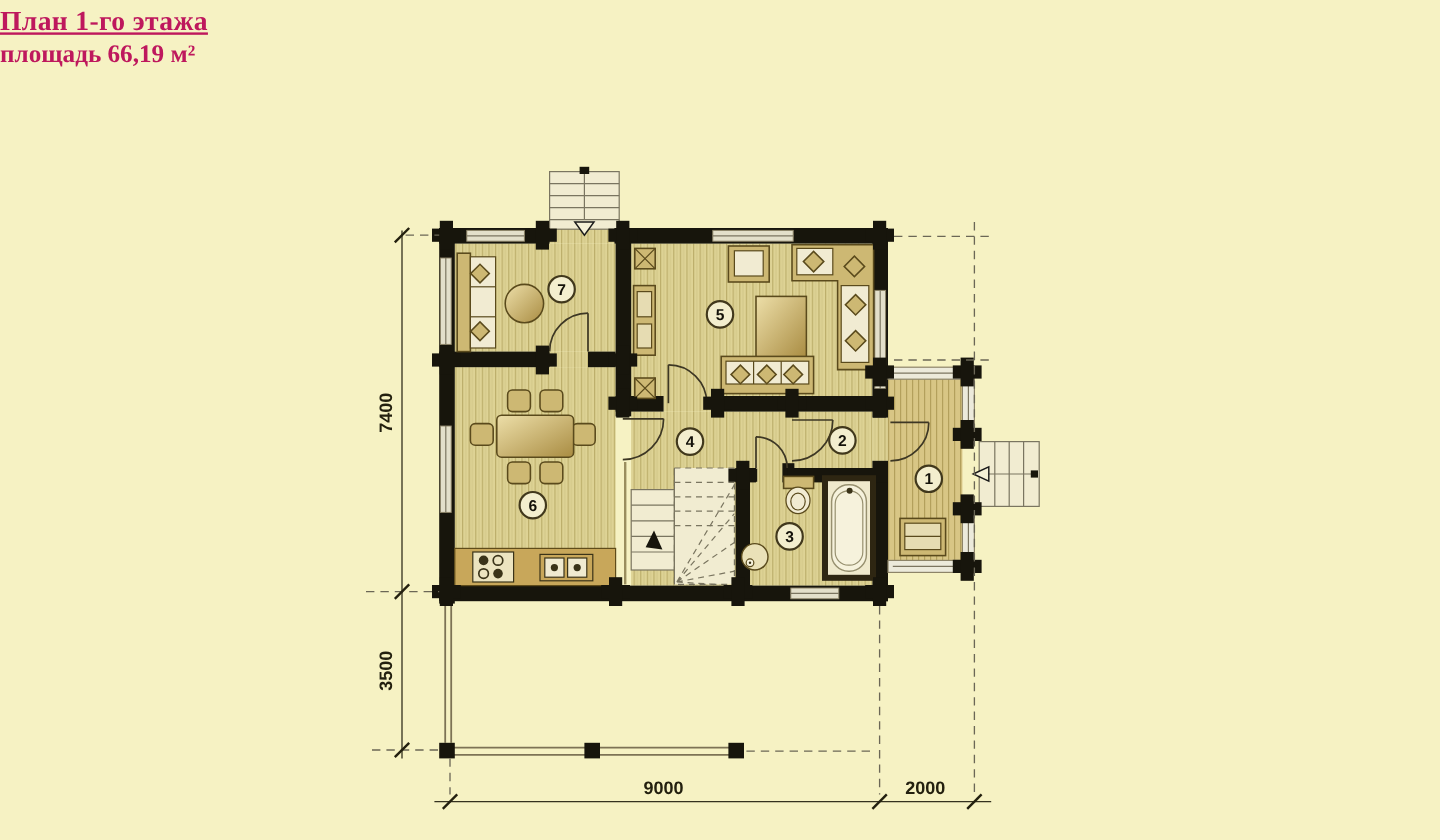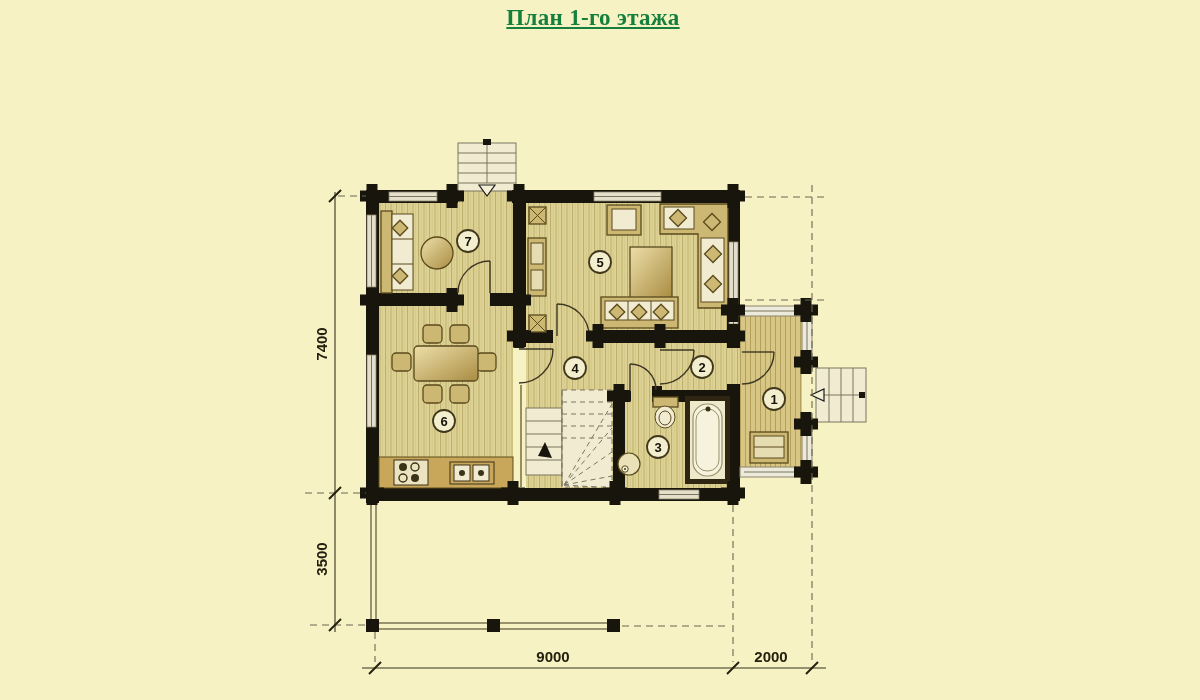--- a/index.html
+++ b/index.html
@@ -1,18 +1,18 @@
 <!DOCTYPE html>
 <html><head>
 <meta charset="utf-8">
 <style>
   html,body{margin:0;padding:0;}
   .stage{position:relative;width:1200px;height:700px;background:#f6f2c3;overflow:hidden;
          font-family:"Liberation Sans",sans-serif;}
-  .titlewrap{position:absolute;top:5px;left:0;width:1186px;text-align:center;color:#15803d;
+  .titlewrap{position:absolute;top:5px;left:0;width:1186px;text-align:left;color:#be185d;
              font-family:"Liberation Serif",serif;}
   .title{font-size:23px;font-weight:bold;text-decoration:underline;letter-spacing:.3px;}
   .subtitle{font-size:21px;font-weight:bold;margin-top:2px;}
   svg{position:absolute;left:0;top:0;}
   .w{fill:#17150c;}
   .win{fill:#e3dfca;stroke:#8d8468;stroke-width:.8;}
   .winline{stroke:#7b7560;stroke-width:1;}
   .f1{fill:#cdb873;stroke:#5a4a1c;stroke-width:1.3;}
   .cush{fill:#f1ebd2;stroke:#5a4a1c;stroke-width:1;}
   .lite{fill:#e6dcb2;stroke:#5a4a1c;stroke-width:1;}
@@ -29,20 +29,21 @@
   .terr{stroke:#7d7355;stroke-width:1.5;}
   .glaz{fill:#eceadb;stroke:#8d8468;stroke-width:1;}
 </style>
 </head>
 <body>
 
 <div class="stage">
 
   <div class="titlewrap">
     <div class="title">План 1-го этажа</div>
+    <div class="subtitle">площадь 66,19 м²</div>
   </div>
 
   <svg width="1200" height="700" viewBox="0 0 1200 700">
     <defs>
       <pattern id="bp" width="5.5" height="10" patternUnits="userSpaceOnUse">
         <rect width="5.5" height="10" fill="#ded395"></rect>
         <rect width="1" height="10" fill="#bcae6b"></rect>
         <rect x="2.7" width="0.9" height="10" fill="#d3c788"></rect>
       </pattern>
       <pattern id="bp2" width="5" height="10" patternUnits="userSpaceOnUse">

